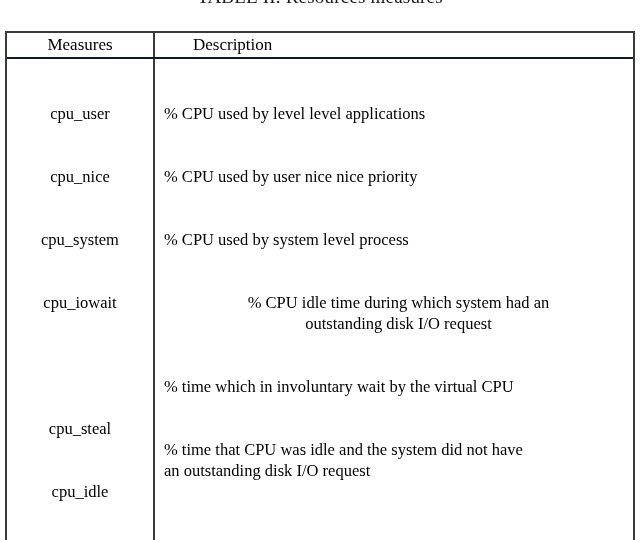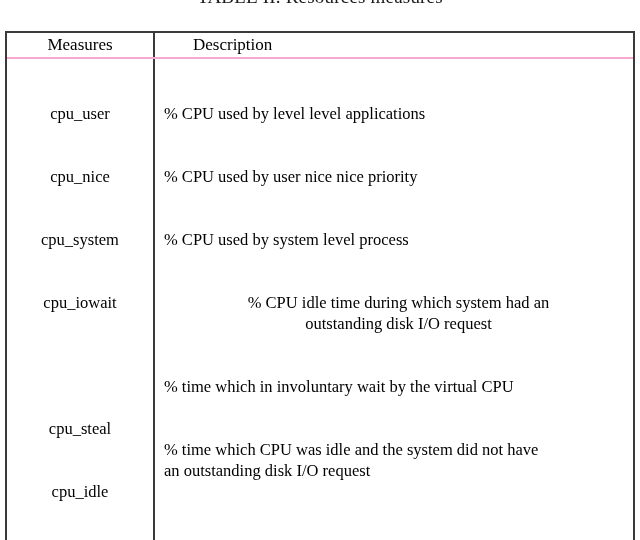--- a/index.html
+++ b/index.html
@@ -77,21 +77,21 @@
   tr.head .cell-desc .txt {
     font-size: 17px;
     line-height: 22px;
     padding-top: 1px;
     padding-bottom: 1px;
   }
   tr.head .cell-measure { text-align: center; }
   tr.head .cell-desc .txt { padding-left: 26px; margin-left: 12px; }
 
   
-  tr.rule-below > td { border-bottom: 2px solid #f9a8d4; }
+  tr.rule-below > td { border-bottom: 2px solid #0f172a; }
 
   
   .lines > div {
     height: 21px;
     overflow: visible;
   }
   .grp-pad-top > td > .txt { padding-top: 2px; }
   .grp-pad-bot > td > .txt { padding-bottom: 3px; }
 
   
@@ -133,21 +133,21 @@
           </div>
         </td>
         <td class="cell-desc">
           <div class="txt lines">
             <div>% CPU used by level level applications</div>
             <div>% CPU used by user nice nice priority</div>
             <div>% CPU used by system level process</div>
             <div class="wrap2" style="height:42px;text-align:center;"><span>% CPU idle time during which system had an
 outstanding disk I/O request</span></div>
             <div>% time which in involuntary wait by the virtual CPU</div>
-            <div class="wrap2" style="height:42px;"><span>% time which CPU was idle and the system did not have
+            <div class="wrap2" style="height:42px;"><span>% time that CPU was idle and the system did not have
 an outstanding disk I/O request</span></div>
           </div>
         </td>
       </tr>
 
     </tbody>
   </table>
 </div>
 
 </body></html>

